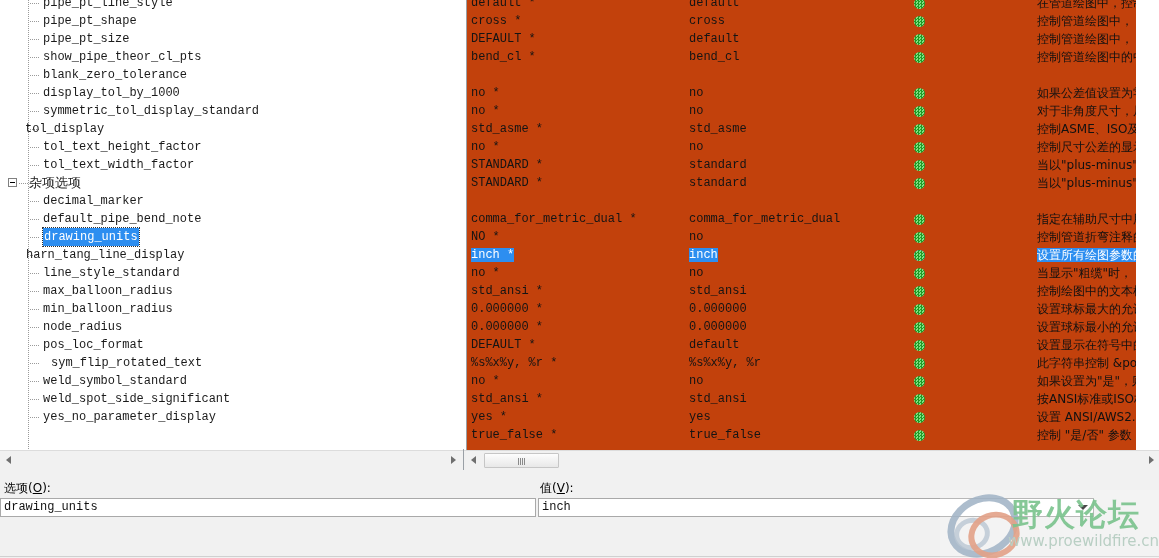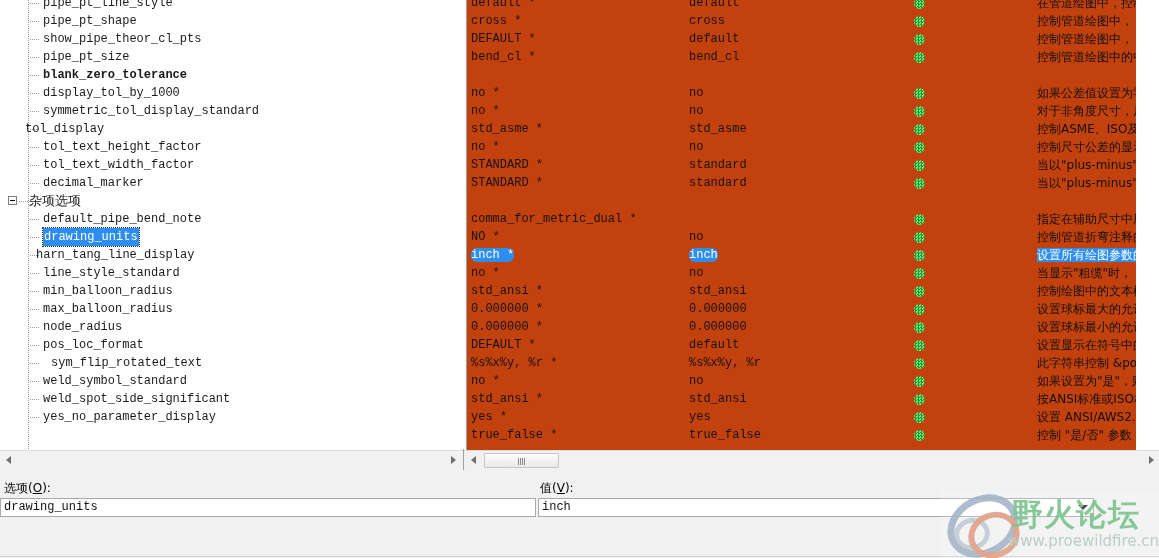--- a/index.html
+++ b/index.html
@@ -56,21 +56,21 @@
     position:absolute;left:466px;top:0;width:669px;height:450px;
     background:#c2410c;overflow:hidden;
     border-left:1px solid #9aa0a6;
   }
   .vrow{
     position:relative;height:18px;line-height:18px;white-space:nowrap;
     font-family:"Liberation Mono","DejaVu Sans Mono",monospace;
     font-size:12px;color:#141414;
   }
   .vcur{position:absolute;left:4px;}
-  .vcur .hl,.vdef .hl{background:#2d8ef0;color:#fff;border-radius:6px;}
+  .vcur .hl,.vdef .hl{background:#2d8ef0;color:#fff;}
   .vdef{position:absolute;left:222px;}
   .vdot{
     position:absolute;left:447px;top:4px;width:11px;height:11px;border-radius:50%;
     background:
       repeating-conic-gradient(#1f9c27 0% 25%, #7fe085 0% 50%) 0 0/3px 3px;
   }
   .vdot.selbg{background:#2d8ef0;}
   .vdot.selbg:after{
     content:"";position:absolute;left:0;top:0;width:11px;height:11px;border-radius:50%;
     background:repeating-conic-gradient(#1f9c27 0% 25%, #7fe085 0% 50%) 0 0/3px 3px;
@@ -198,82 +198,82 @@
           <div class="trow">
             <span class="tconn" style="left: 30px;"></span>
             <span class="tlabel" style="left: 43px;">pipe_pt_line_style</span>
           </div>
           <div class="trow">
             <span class="tconn" style="left: 30px;"></span>
             <span class="tlabel" style="left: 43px;">pipe_pt_shape</span>
           </div>
           <div class="trow">
             <span class="tconn" style="left: 30px;"></span>
+            <span class="tlabel" style="left: 43px;">pipe_pt_size</span>
+          </div>
+          <div class="trow">
+            <span class="tconn" style="left: 30px;"></span>
             <span class="tlabel" style="left: 43px;">show_pipe_theor_cl_pts</span>
           </div>
           <div class="trow">
             <span class="tconn" style="left: 30px;"></span>
-            <span class="tlabel" style="left: 43px;">pipe_pt_size</span>
-          </div>
-          <div class="trow">
-            <span class="tconn" style="left: 30px;"></span>
-            <span class="tlabel" style="left: 43px; font-weight: bold;">blank_zero_tolerance</span>
+            <span class="tlabel" style="left: 43px;">blank_zero_tolerance</span>
           </div>
           <div class="trow">
             <span class="tconn" style="left: 30px;"></span>
             <span class="tlabel" style="left: 43px;">display_tol_by_1000</span>
           </div>
           <div class="trow">
             <span class="tconn" style="left: 30px;"></span>
             <span class="tlabel" style="left: 43px;">symmetric_tol_display_standard</span>
           </div>
           <div class="trow">
             <span class="tconn" style="left: 30px;"></span>
             <span class="tlabel" style="left: 25px;">tol_display</span>
           </div>
           <div class="trow">
             <span class="tconn" style="left: 30px;"></span>
             <span class="tlabel" style="left: 43px;">tol_text_height_factor</span>
           </div>
           <div class="trow">
             <span class="tconn" style="left: 30px;"></span>
             <span class="tlabel" style="left: 43px; text-align: right;">tol_text_width_factor</span>
-          </div>
-          <div class="trow">
-            <span class="tconn" style="left: 30px;"></span>
-            <span class="tlabel" style="left: 43px;">decimal_marker</span>
           </div>
           <div class="trow group">
             <span class="tbox"></span>
             <span class="tconn" style="left: 19px;"></span>
             <span class="tlabel" style="left: 29px;">杂项选项</span>
           </div>
           <div class="trow">
             <span class="tconn" style="left: 30px;"></span>
+            <span class="tlabel" style="left: 43px;">decimal_marker</span>
+          </div>
+          <div class="trow">
+            <span class="tconn" style="left: 30px;"></span>
             <span class="tlabel" style="left: 43px;">default_pipe_bend_note</span>
           </div>
           <div class="trow">
             <span class="tconn" style="left: 30px;"></span>
             <span class="tlabel sel" style="left: 43px;">drawing_units</span>
           </div>
           <div class="trow">
             <span class="tconn" style="left: 30px;"></span>
-            <span class="tlabel" style="left: 36px;">harn_tang_line_display</span>
+            <span class="tlabel" style="left: 26px;">harn_tang_line_display</span>
           </div>
           <div class="trow">
             <span class="tconn" style="left: 30px;"></span>
             <span class="tlabel" style="left: 43px;">line_style_standard</span>
           </div>
           <div class="trow">
             <span class="tconn" style="left: 30px;"></span>
+            <span class="tlabel" style="left: 43px;">max_balloon_radius</span>
+          </div>
+          <div class="trow">
+            <span class="tconn" style="left: 30px;"></span>
             <span class="tlabel" style="left: 43px;">min_balloon_radius</span>
-          </div>
-          <div class="trow">
-            <span class="tconn" style="left: 30px;"></span>
-            <span class="tlabel" style="left: 43px;">max_balloon_radius</span>
           </div>
           <div class="trow">
             <span class="tconn" style="left: 30px;"></span>
             <span class="tlabel" style="left: 43px;">node_radius</span>
           </div>
           <div class="trow">
             <span class="tconn" style="left: 30px;"></span>
             <span class="tlabel" style="left: 43px;">pos_loc_format</span>
           </div>
           <div class="trow">
@@ -354,20 +354,21 @@
           </div>
           <div class="vrow">
             <span class="vcur"><span>STANDARD *</span></span>
             <span class="vdef"><span>standard</span></span>
             <span class="vdot"></span>
             <span class="vdesc"><span>当以"plus-minus"格</span></span>
           </div>
           <div class="vrow"></div>
           <div class="vrow">
             <span class="vcur"><span>comma_for_metric_dual *</span></span>
+            <span class="vdef"><span>comma_for_metric_dual</span></span>
             <span class="vdot"></span>
             <span class="vdesc"><span>指定在辅助尺寸中用</span></span>
           </div>
           <div class="vrow">
             <span class="vcur"><span>NO *</span></span>
             <span class="vdef"><span>no</span></span>
             <span class="vdot"></span>
             <span class="vdesc"><span>控制管道折弯注释的</span></span>
           </div>
           <div class="vrow">

